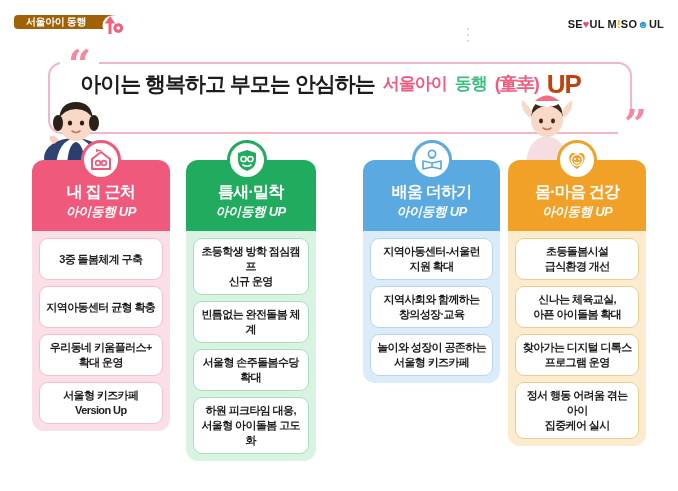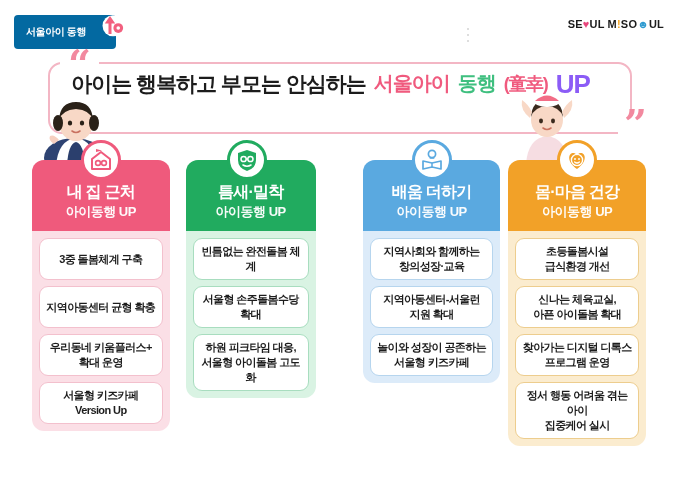--- a/index.html
+++ b/index.html
@@ -7,23 +7,23 @@
     width: 678px; height: 491px;
     background: #ffffff;
     font-family: "Liberation Sans", "DejaVu Sans", sans-serif;
     position: relative;
     overflow: hidden;
   }
 
   
   #top-badge {
     position: absolute; left: 14px; top: 15px;
-    height: 34px; padding: 0 30px 0 12px;
-    background: #0369a1; border-radius: 4px;
-    display: flex; align-items: center;
+    height: 14px; padding: 0 30px 0 12px;
+    background: #a16207; border-radius: 4px;
+    display: flex; align-items: flex-start;
   }
   #top-badge .badge-text {
     color: #ffffff; font-size: 10px; font-weight: bold; letter-spacing: -0.4px;
     white-space: nowrap;
   }
   #badge-up {
     position: absolute; right: -12px; top: -5px;
     width: 30px; height: 30px;
   }
 
@@ -60,28 +60,28 @@
   }
   #headline {
     position: absolute; left: 0; top: 68px; width: 661px;
     display: flex; align-items: center; justify-content: center;
     gap: 8px; white-space: nowrap;
   }
   #headline-plain {
     font-size: 21px; font-weight: bold; color: #1c1c1c; letter-spacing: -1px;
   }
   .hl-pink, .hl-green {
-    font-size: 20px; font-weight: bold; letter-spacing: -1px;
+    font-size: 17px; font-weight: bold; letter-spacing: -1px;
     -webkit-text-stroke: 2.5px #ffffff; paint-order: stroke fill;
   }
   .hl-pink  { color: #f05a7e; }
   .hl-green { color: #3fbf7f; }
   .hl-han { font-size: 18px; }
   #headline-up {
-    font-size: 26px; font-weight: bold; color: #8b5cf6;
+    font-size: 26px; font-weight: bold; color: #c2410c;
     letter-spacing: -1px; position: relative; top: 1px;
   }
 
   
   .photo { position: absolute; }
   #photo-left  { left: 34px; top: 96px;  width: 76px; height: 70px; }
   #photo-right { left: 508px; top: 92px; width: 78px; height: 72px; }
 
   
   #columns {
@@ -100,21 +100,21 @@
     border-radius: 12px; overflow: hidden; padding-bottom: 7px;
   }
   .col-head {
     padding: 22px 4px 10px; text-align: center; color: #ffffff;
   }
   .col-head .h1 {
     font-size: 16px; font-weight: bold; letter-spacing: -0.8px; line-height: 19px;
   }
   .col-head .h2 {
     font-size: 13px; font-weight: bold; letter-spacing: -0.5px;
-    margin-top: 2px; opacity: 0.96;
+    margin-top: 2px; opacity: 0.96; font-style: italic;
   }
   .col-items { padding: 7px 7px 0; display: flex; flex-direction: column; gap: 6px; }
   .col-item {
     background: #ffffff; border-radius: 9px;
     min-height: 42px; padding: 5px 4px;
     display: flex; align-items: center; justify-content: center; text-align: center;
     font-size: 11px; font-weight: bold; color: #1d1d1d;
     letter-spacing: -0.6px; line-height: 15px;
   }
 
@@ -243,20 +243,21 @@
         <path d="M11.2 11 L12.8 11" stroke="#ffffff" stroke-width="1.5"></path>
         <path d="M8 17 Q12 19.5 16 17" stroke="#ffffff" stroke-width="1.5" fill="none" stroke-linecap="round"></path>
       </svg>
     </div>
     <div class="col-card">
       <div class="col-head">
         <div class="h1">틈새·밀착</div>
         <div class="h2">아이동행 UP</div>
       </div>
       <div class="col-items">
+        <div class="col-item">초등학생 방학 점심캠프<br>신규 운영</div>
         <div class="col-item">빈틈없는 완전돌봄 체계</div>
         <div class="col-item">서울형 손주돌봄수당 확대</div>
         <div class="col-item">하원 피크타임 대응,<br>서울형 아이돌봄 고도화</div>
       </div>
     </div>
   </div>
 
   <div class="column col-blue">
     <div class="col-icon">
       <svg width="24" height="24" viewBox="0 0 24 24">
@@ -265,22 +266,22 @@
         <path d="M3 13 L12 15 L21 13 L21 21 L12 19 L3 21 Z" fill="none" stroke="#5aa9e0" stroke-width="1.7" stroke-linejoin="round"></path>
         <path d="M12 15 L12 19" stroke="#5aa9e0" stroke-width="1.5"></path>
       </svg>
     </div>
     <div class="col-card">
       <div class="col-head">
         <div class="h1">배움 더하기</div>
         <div class="h2">아이동행 UP</div>
       </div>
       <div class="col-items">
+        <div class="col-item">지역아동센터-서울런<br>지원 확대</div>
         <div class="col-item">지역사회와 함께하는<br>창의성장·교육</div>
-        <div class="col-item">지역아동센터-서울런<br>지원 확대</div>
         <div class="col-item">놀이와 성장이 공존하는<br>서울형 키즈카페</div>
       </div>
     </div>
   </div>
 
   <div class="column col-orange">
     <div class="col-icon">
       <svg width="24" height="24" viewBox="0 0 24 24">
         <path d="M12 21 C2 14 3 6 7.5 5 C10 4.4 11.4 6.2 12 7.6 C12.6 6.2 14 4.4 16.5 5 C21 6 22 14 12 21 Z" fill="#f2a128"></path>
         <circle cx="12" cy="12" r="5.6" fill="none" stroke="#ffffff" stroke-width="1.4"></circle>

